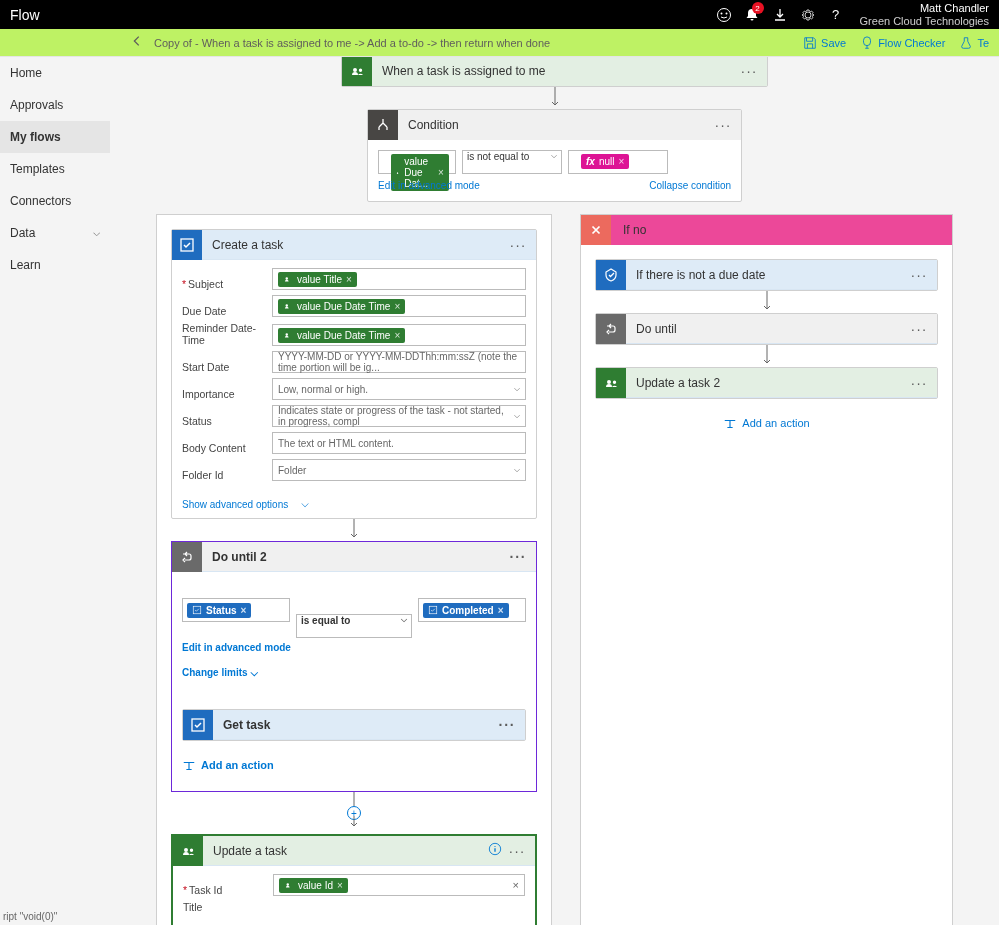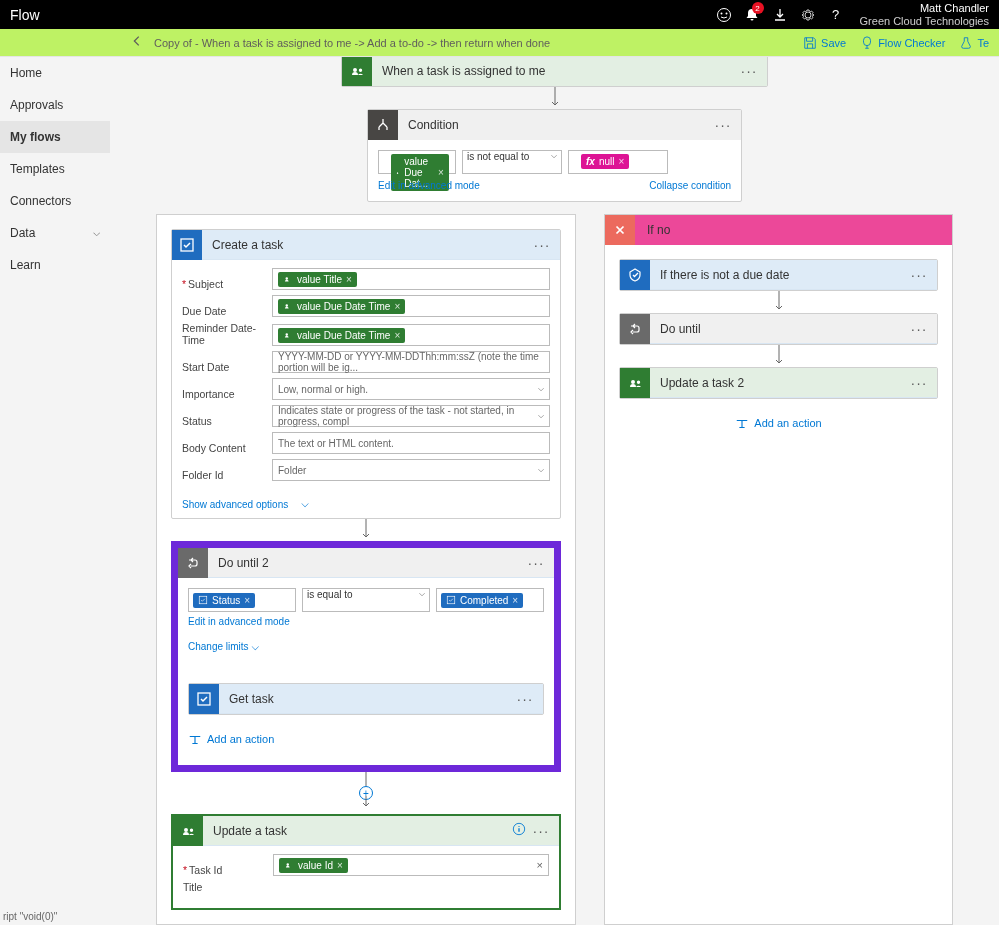--- a/index.html
+++ b/index.html
@@ -94,21 +94,21 @@
 .adv-link { font-size: 10px; color: #0078d4; cursor: pointer; display: inline-flex; align-items: center; gap: 13px; padding: 2px 10px 8px; }
 
 .do-until-cond { padding: 10px; }
 .du-row { display: flex; gap: 6px; align-items: center; }
 .du-chipbox { border: 1px solid #bbb; padding: 2px 4px; height: 24px; width: 108px; display: flex; align-items: center; }
 .chip-blue { background: #1f6cbf; color: #fff; }
 
 .add-action { display: flex; gap: 5px; color: #0078d4; font-size: 11px; cursor: pointer; margin: 18px auto 8px; }
 .add-action svg { width: 14px; height: 14px; fill: #0078d4; }
 
-.nested { width: 100%; border: 7px solid #6d28d9; }
+.nested { width: 100%; border: 1px solid #6d28d9; font-weight: bold; }
 
 .plus-node { display:flex; justify-content:center; margin:-6px 0; }
 .plus-node div { width:14px; height:14px; border:1px solid #0078d4; border-radius:50%; background:#fff; color:#0078d4; font-size:10px; display:flex; align-items:center; justify-content:center; cursor:pointer; }
 
 .update-card { width: 100%; border: 2px solid #2f7d32; }
 .status-footer { position:absolute; bottom:3px; left:3px; font-size:10px; color:#666; }
 
 .clear-x { margin-left:auto; cursor:pointer; font-size:11px; color:#666; }
 </style>
 </head>
@@ -375,21 +375,21 @@
               <div class="du-chipbox">
                   <span class="chip chip-blue">
                     <svg width="10" height="10" viewBox="0 0 16 16" fill="#fff">
                       <rect x="2" y="2" width="12" height="12" fill="none" stroke="#fff"></rect>
                       <path d="M5 8l2 2 4-4" fill="none" stroke="#fff"></path>
                     </svg>
                     <span>Status</span>
                     <span class="chip-x">×</span>
                   </span>
                 </div>
-              <div class="op-select" style="width:128px;">
+              <div class="op-select" style="width:116px;margin-top:32px;">
                   <span>is equal to</span>
                   <span class="fselect-caret">⌵</span>
                 </div>
               <div class="du-chipbox">
                   <span class="chip chip-blue">
                     <svg width="10" height="10" viewBox="0 0 16 16" fill="#fff">
                       <rect x="2" y="2" width="12" height="12" fill="none" stroke="#fff"></rect>
                       <path d="M5 8l2 2 4-4" fill="none" stroke="#fff"></path>
                     </svg>
                     <span>Completed</span>

